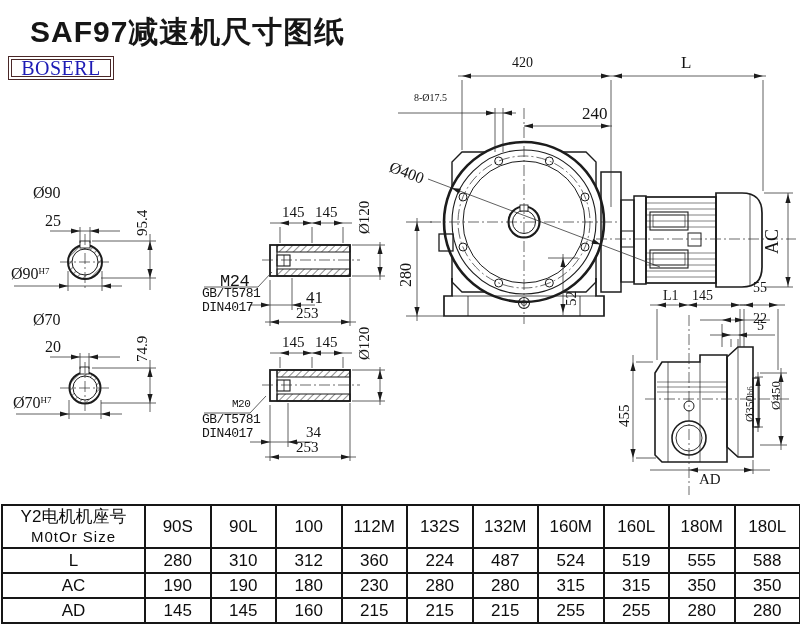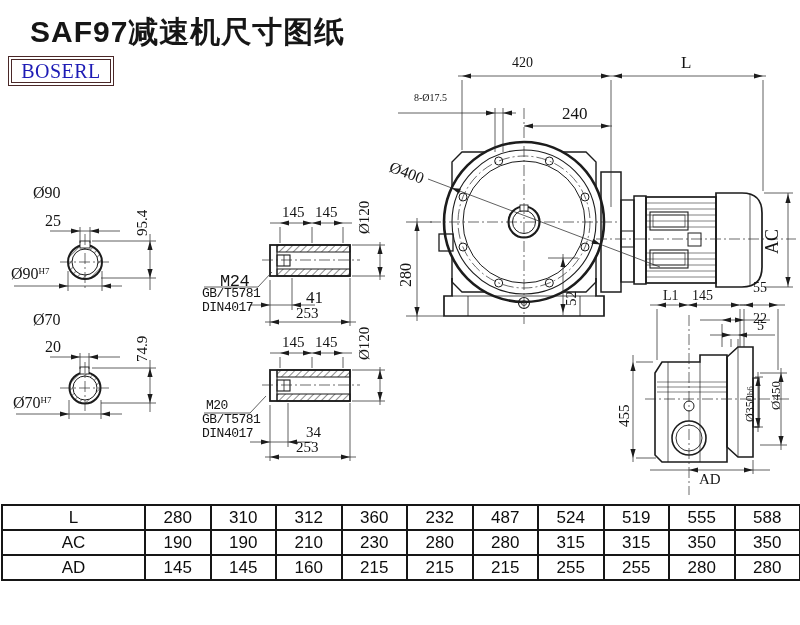--- a/index.html
+++ b/index.html
@@ -5,21 +5,21 @@
   *{margin:0;padding:0;box-sizing:border-box}
   html,body{width:800px;height:625px}
   body{position:relative;background:#fff;overflow:hidden;font-family:"Liberation Serif",serif;color:#161616}
   .lbl{position:absolute;white-space:nowrap;line-height:1;color:#141414}
   .rot{transform-origin:0 0;transform:rotate(-90deg)}
   .tilt{transform-origin:0 0;transform:rotate(21deg)}
   .mono{font-family:"Liberation Mono",monospace;letter-spacing:-0.5px}
   .lbl sup{font-size:9px;vertical-align:5px}
   .lbl .tol{font-size:9px;vertical-align:1px}
   .title{position:absolute;left:30px;top:12px;font-family:"Liberation Sans",sans-serif;font-weight:bold;font-size:30px;letter-spacing:1px}
-  .logo{position:absolute;left:8px;top:56px;width:106px;height:30px;border:4px double #4a2828;display:flex;align-items:center;justify-content:center;background:#fff}
+  .logo{position:absolute;left:8px;top:56px;width:106px;height:24px;border:4px double #4a2828;display:flex;align-items:center;justify-content:center;background:#fff}
   .logo span{font-family:"Liberation Serif",serif;font-size:20px;color:#1d1bb5;letter-spacing:.5px}
   svg.sheet{position:absolute;left:0;top:0}
   .o{fill:none;stroke:#1c1c1c}
   .t{fill:none;stroke:#2b2b2b;stroke-width:.75}
   .cl{fill:none;stroke:#2b2b2b;stroke-width:.7;stroke-dasharray:11 3 2 3}
   .ar{fill:#1c1c1c;stroke:none}
   table.spec{position:absolute;left:1px;top:504px;width:798px;border-collapse:collapse;table-layout:fixed;font-family:"Liberation Sans",sans-serif;text-align:center;color:#0d0d0d}
   .spec th,.spec td{border:2px solid #161616;padding:0;overflow:hidden}
   .spec th{font-weight:normal;font-size:17px;height:43px}
   .spec td{font-size:17px;height:25px}
@@ -217,30 +217,30 @@
 <span class="lbl rot" style="left:357px;top:234px;font-size:15px">Ø120</span>
 <span class="lbl mono" style="left:220px;top:273px;font-size:17px">M24</span>
 <span class="lbl mono" style="left:202px;top:287px;font-size:13px">GB/T5781</span>
 <span class="lbl mono" style="left:202px;top:301px;font-size:13px">DIN4017</span>
 <span class="lbl" style="left:306px;top:289px;font-size:17px">41</span>
 <span class="lbl" style="left:296px;top:306px;font-size:15px">253</span>
 
 <span class="lbl" style="left:282px;top:335px;font-size:15px">145</span>
 <span class="lbl" style="left:315px;top:335px;font-size:15px">145</span>
 <span class="lbl rot" style="left:357px;top:360px;font-size:15px">Ø120</span>
-<span class="lbl mono" style="left:206px;top:399px;font-size:13px">M20</span>
+<span class="lbl mono" style="left:232px;top:399px;font-size:11px">M20</span>
 <span class="lbl mono" style="left:202px;top:413px;font-size:13px">GB/T5781</span>
 <span class="lbl mono" style="left:202px;top:427px;font-size:13px">DIN4017</span>
 <span class="lbl" style="left:306px;top:425px;font-size:15px">34</span>
 <span class="lbl" style="left:296px;top:440px;font-size:15px">253</span>
 
 <span class="lbl" style="left:512px;top:56px;font-size:14px">420</span>
 <span class="lbl" style="left:681px;top:54px;font-size:17px">L</span>
 <span class="lbl" style="left:414px;top:93px;font-size:10px">8-Ø17.5</span>
-<span class="lbl" style="left:562px;top:105px;font-size:17px">240</span>
+<span class="lbl" style="left:582px;top:105px;font-size:17px">240</span>
 <span class="lbl tilt" style="left:393px;top:159px;font-size:16px">Ø400</span>
 <span class="lbl rot" style="left:398px;top:287px;font-size:16px">280</span>
 <span class="lbl rot" style="left:564px;top:306px;font-size:15px">52</span>
 <span class="lbl rot" style="left:763px;top:254px;font-size:18px">AC</span>
 
 <span class="lbl" style="left:663px;top:289px;font-size:14px">L1</span>
 <span class="lbl" style="left:692px;top:289px;font-size:14px">145</span>
 <span class="lbl" style="left:753px;top:281px;font-size:14px">55</span>
 <span class="lbl" style="left:753px;top:312px;font-size:14px">22</span>
 <span class="lbl" style="left:757px;top:319px;font-size:14px">5</span>
@@ -257,38 +257,54 @@
       <col style="width:65.5px">
       <col style="width:65.5px">
       <col style="width:65.5px">
     <col style="width:65.5px">
       <col style="width:65.5px">
       <col style="width:65.5px">
       <col style="width:65.5px">
       <col style="width:65.5px">
   </colgroup>
   <tbody>
+      <tr>
+    <th>
+      <div class="hcn">Y2电机机座号</div>
+      <div class="hen">M0tOr Size</div>
+    </th>
+    <th>90S</th>
+    <th>90L</th>
+    <th>100</th>
+    <th>112M</th>
+    <th>132S</th>
+    <th>132M</th>
+    <th>160M</th>
+    <th>160L</th>
+    <th>180M</th>
+    <th>180L</th>
+  </tr>
   <tr>
     <td>L</td>
     <td>280</td>
     <td>310</td>
     <td>312</td>
     <td>360</td>
-    <td>232</td>
+    <td>224</td>
     <td>487</td>
     <td>524</td>
     <td>519</td>
     <td>555</td>
     <td>588</td>
   </tr>
   <tr>
     <td>AC</td>
     <td>190</td>
     <td>190</td>
-    <td>210</td>
+    <td>180</td>
     <td>230</td>
     <td>280</td>
     <td>280</td>
     <td>315</td>
     <td>315</td>
     <td>350</td>
     <td>350</td>
   </tr>
   <tr>
     <td>AD</td>

